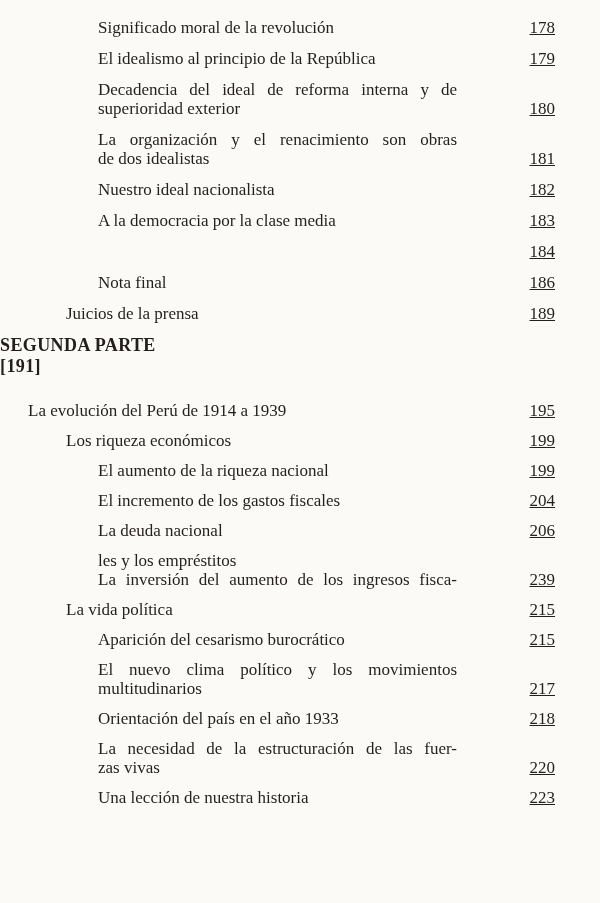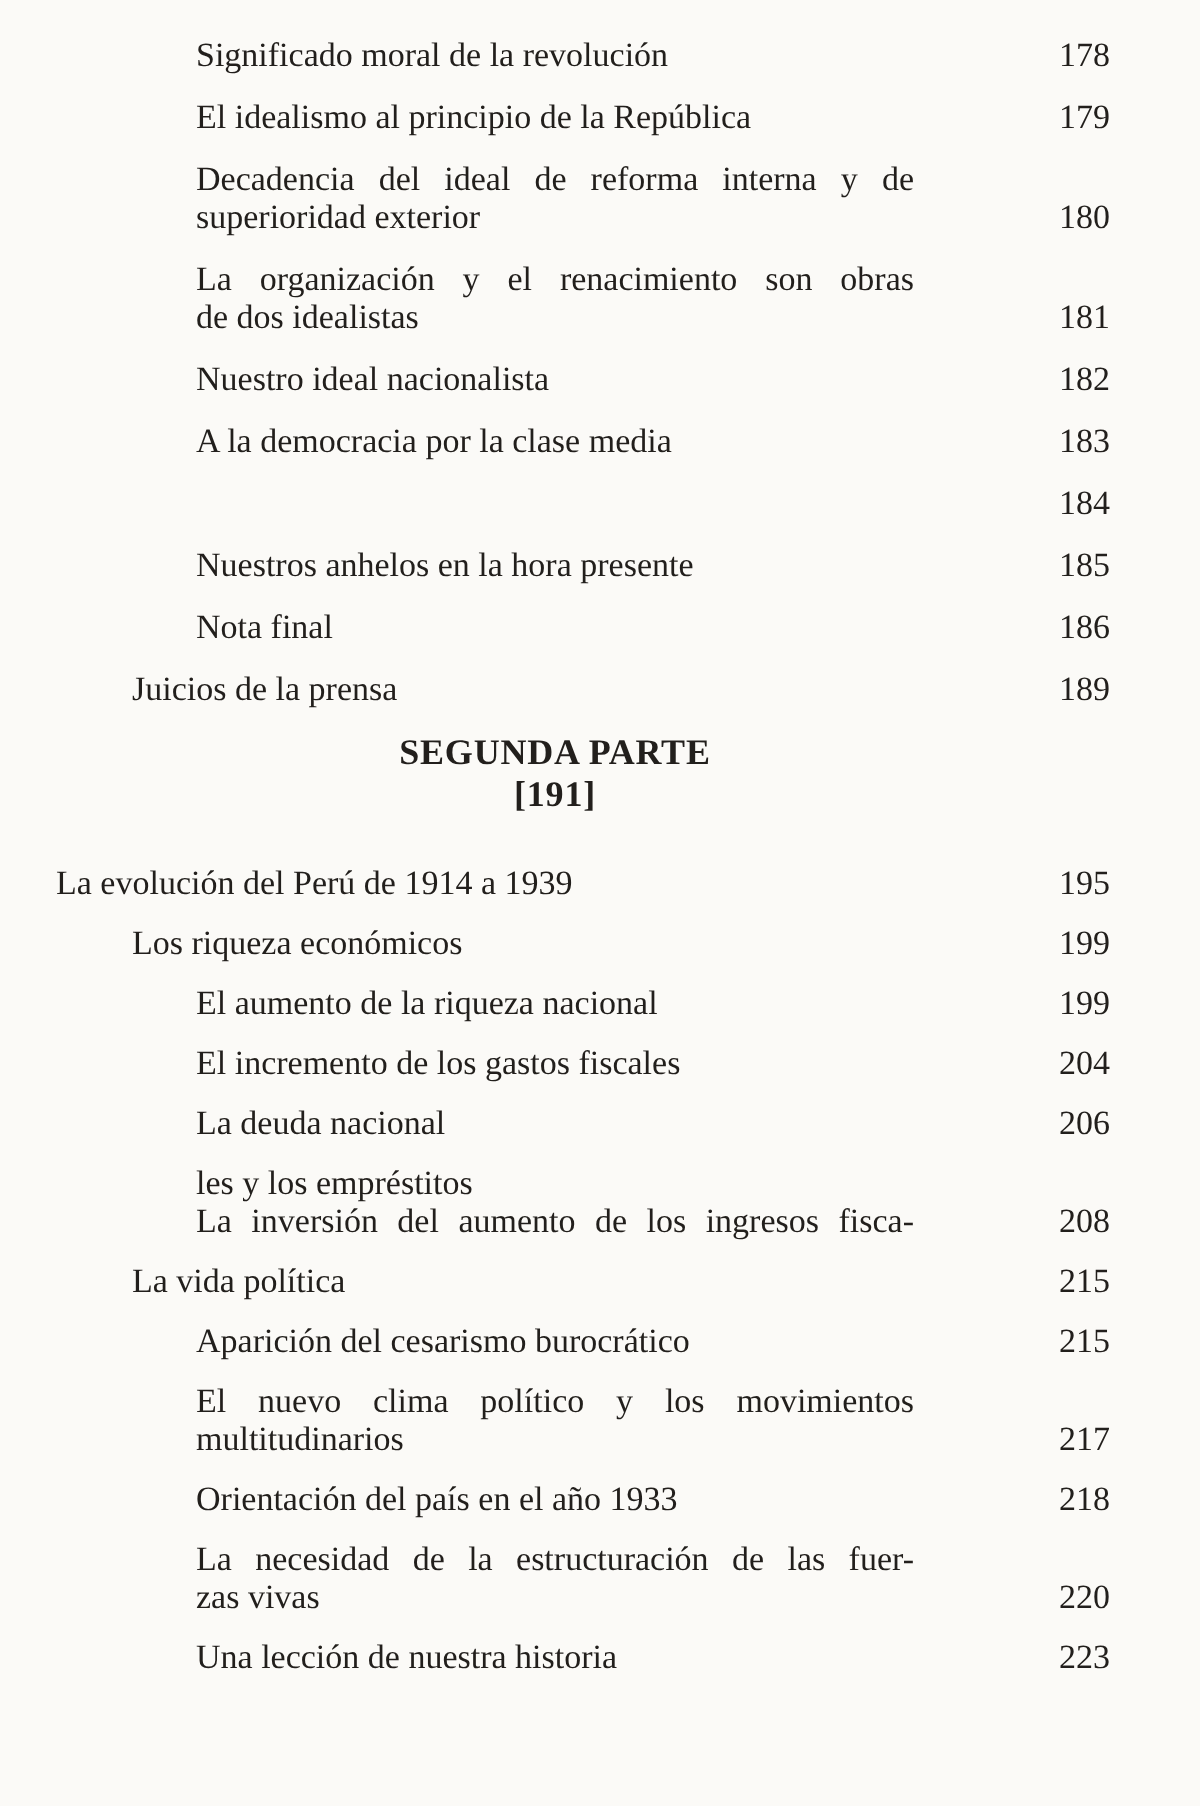--- a/index.html
+++ b/index.html
@@ -37,25 +37,25 @@
     text-align: justify;
     text-align-last: justify;
     -moz-text-align-last: justify;
   }
   .page-num {
     margin-left: auto;
     min-width: 36px;
     text-align: right;
     font-size: 17px;
     line-height: 19px;
+    text-decoration: underline;
   }
   .heading {
     margin-top: 8px;
     margin-bottom: 24px;
-    text-align: center;
     font-weight: bold;
     font-size: 18px;
     line-height: 21px;
     letter-spacing: 0.4px;
   }
 </style>
 </head>
 <body>
 
 <div class="sheet">
@@ -97,26 +97,20 @@
         <div class="lines">
           <div class="line">A la democracia por la clase media</div>
         </div>
         <div class="page-num">183</div>
       </div>
       <div class="row lvl2">
         <div class="page-num">184</div>
       </div>
       <div class="row lvl2">
         <div class="lines">
-          <div class="line">Nuestros anhelos en la hora presente</div>
-        </div>
-        <div class="page-num">185</div>
-      </div>
-      <div class="row lvl2">
-        <div class="lines">
           <div class="line">Nota final</div>
         </div>
         <div class="page-num">186</div>
       </div>
       <div class="row lvl1">
         <div class="lines">
           <div class="line">Juicios de la prensa</div>
         </div>
         <div class="page-num">189</div>
       </div>
@@ -156,21 +150,21 @@
         <div class="lines">
           <div class="line">La deuda nacional</div>
         </div>
         <div class="page-num">206</div>
       </div>
       <div class="row lvl2">
         <div class="lines">
           <div class="line">les y los empréstitos</div>
           <div class="line justify">La inversión del aumento de los ingresos fisca-</div>
         </div>
-        <div class="page-num">208</div>
+        <div class="page-num">239</div>
       </div>
       <div class="row lvl1">
         <div class="lines">
           <div class="line">La vida política</div>
         </div>
         <div class="page-num">215</div>
       </div>
       <div class="row lvl2">
         <div class="lines">
           <div class="line">Aparición del cesarismo burocrático</div>

